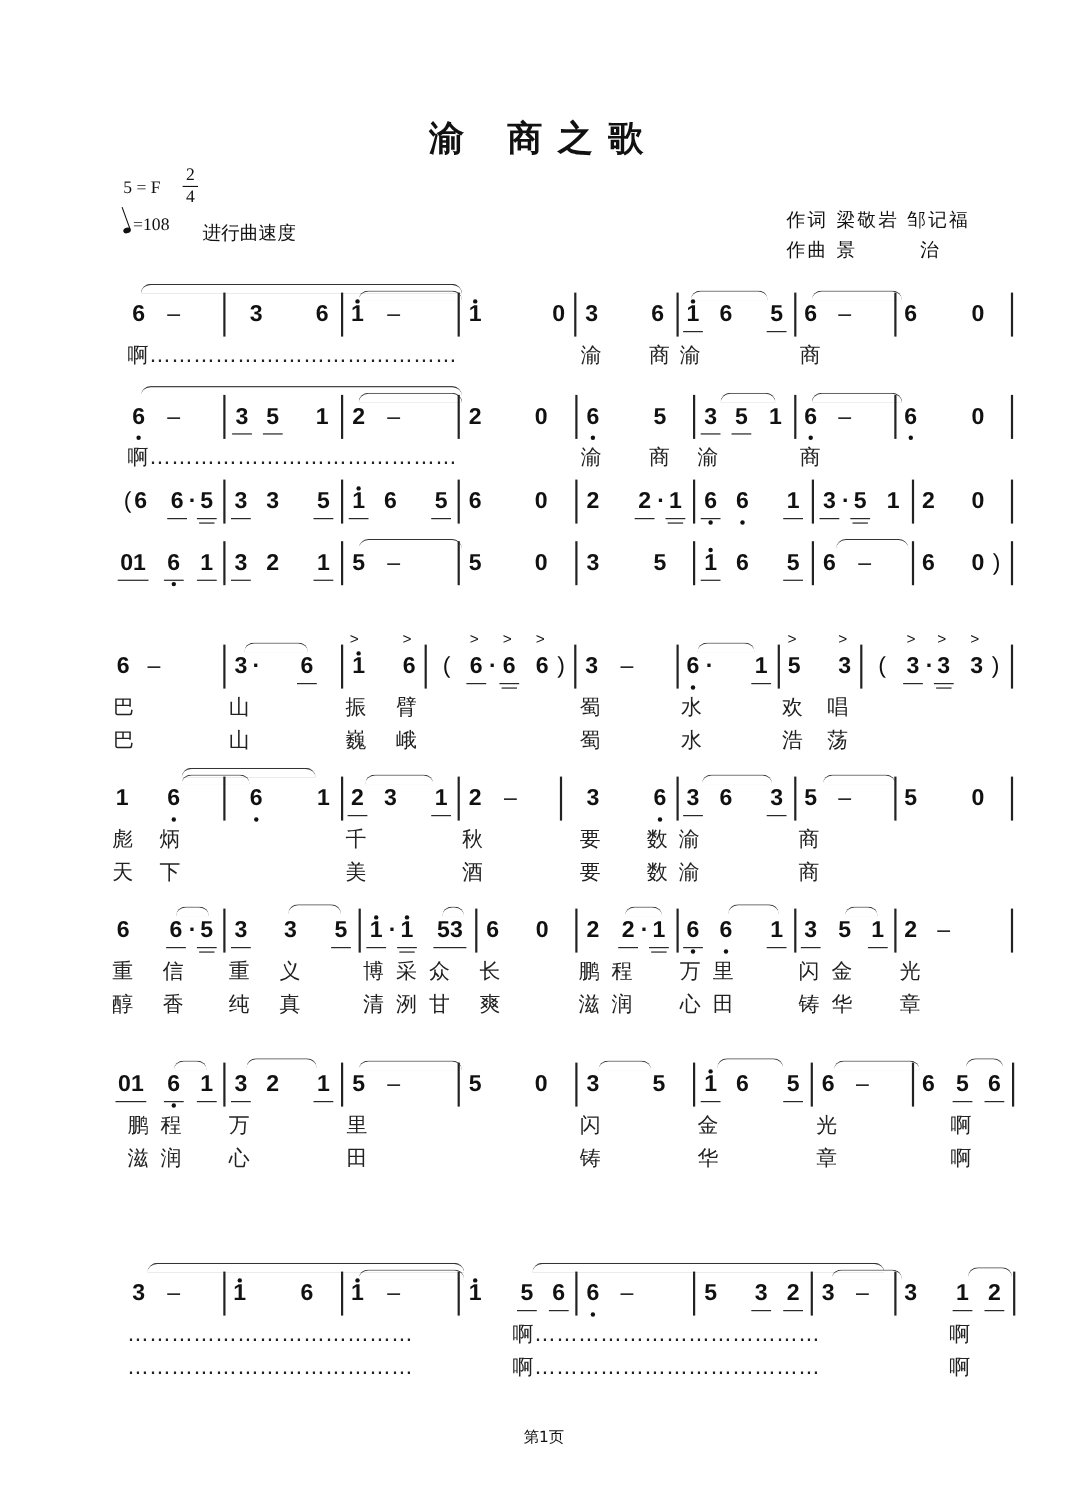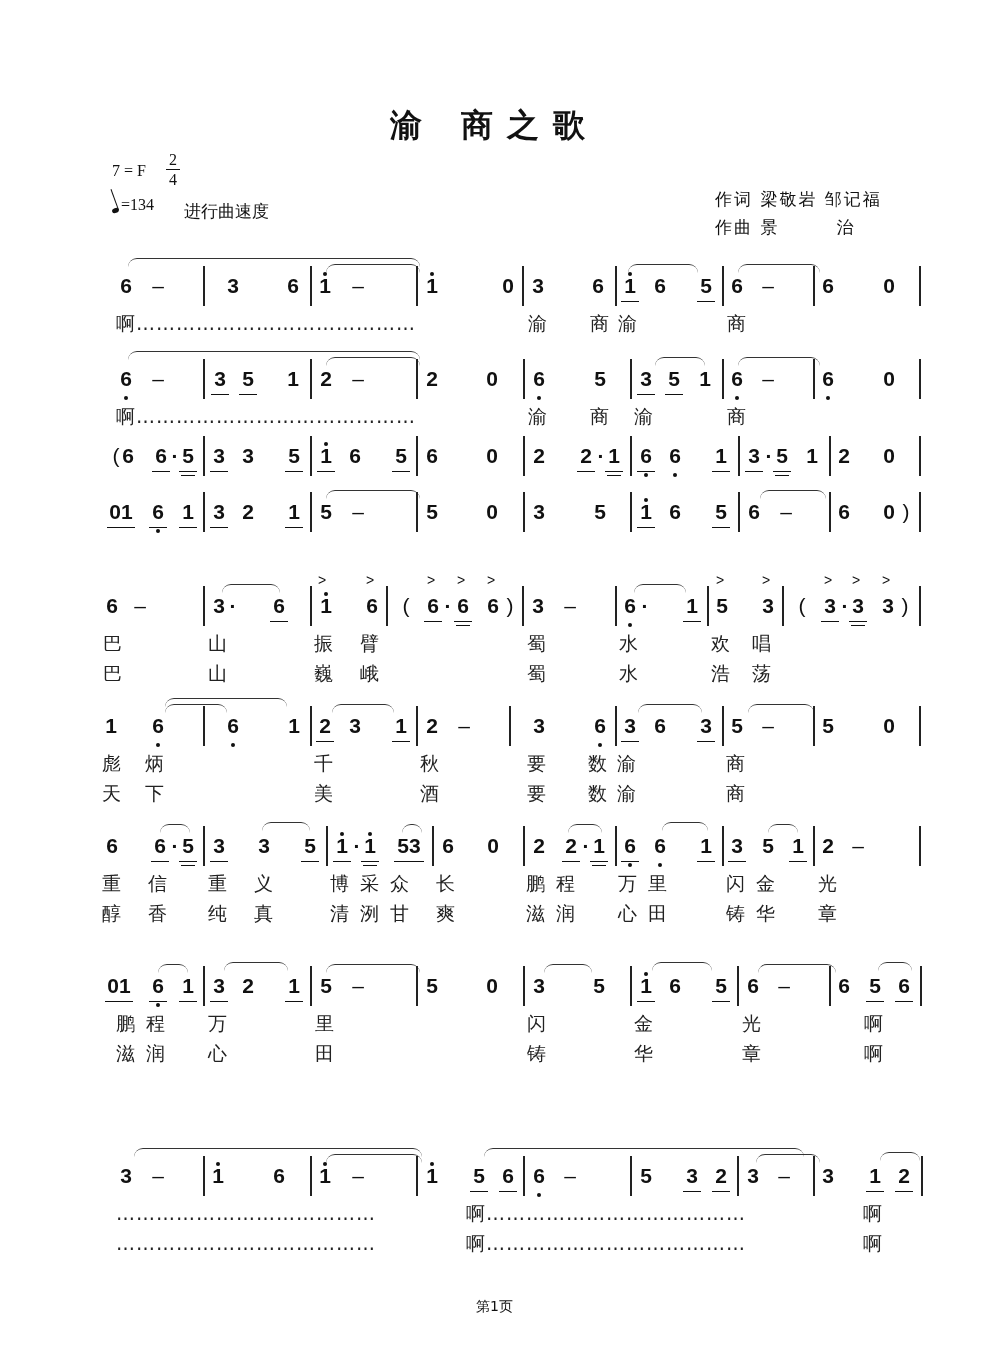--- a/index.html
+++ b/index.html
@@ -23,26 +23,26 @@
   .lyr { position:absolute; font-size:19px; line-height:22px; white-space:nowrap; color:#222; }
   .slur { position:absolute; border-top:1.5px solid #333; border-radius:12px 12px 0 0; height:8px; }
   .acc { position:absolute; font-size:14px; top:-22px; font-family:"Liberation Sans", sans-serif; }
   .page { left:0; width:989px; top:1298px; text-align:center; font-size:14px; }
   .dots { letter-spacing:1px; }
 </style>
 </head>
 <body>
 
 <div class="abs title">渝 商之歌</div>
-<div class="abs key">7 = F</div>
+<div class="abs key">5 = F</div>
 <div class="abs ts">
   <div style="border-bottom:1px solid #111">2</div>
   <div>4</div>
 </div>
-<div class="abs tempo"><span class="tempo-note"></span><span>=134</span></div>
+<div class="abs tempo"><span class="tempo-note"></span><span>=108</span></div>
 <div class="abs tempo-text">进行曲速度</div>
 <div class="abs credit" style="top:188px">作词 梁敬岩 邹记福</div>
 <div class="abs credit" style="top:216px">作曲 景　　　治</div>
 
 <div class="row" style="top:274px">
   <div class="slur" style="left:128px;width:292px;top:-16px"></div>
   <div class="slur" style="left:326px;width:94px;top:-10px"></div>
   <div class="slur" style="left:628px;width:70px;top:-10px"></div>
   <div class="slur" style="left:738px;width:82px;top:-10px"></div>
   <span class="n" style="left:118px">6</span>

